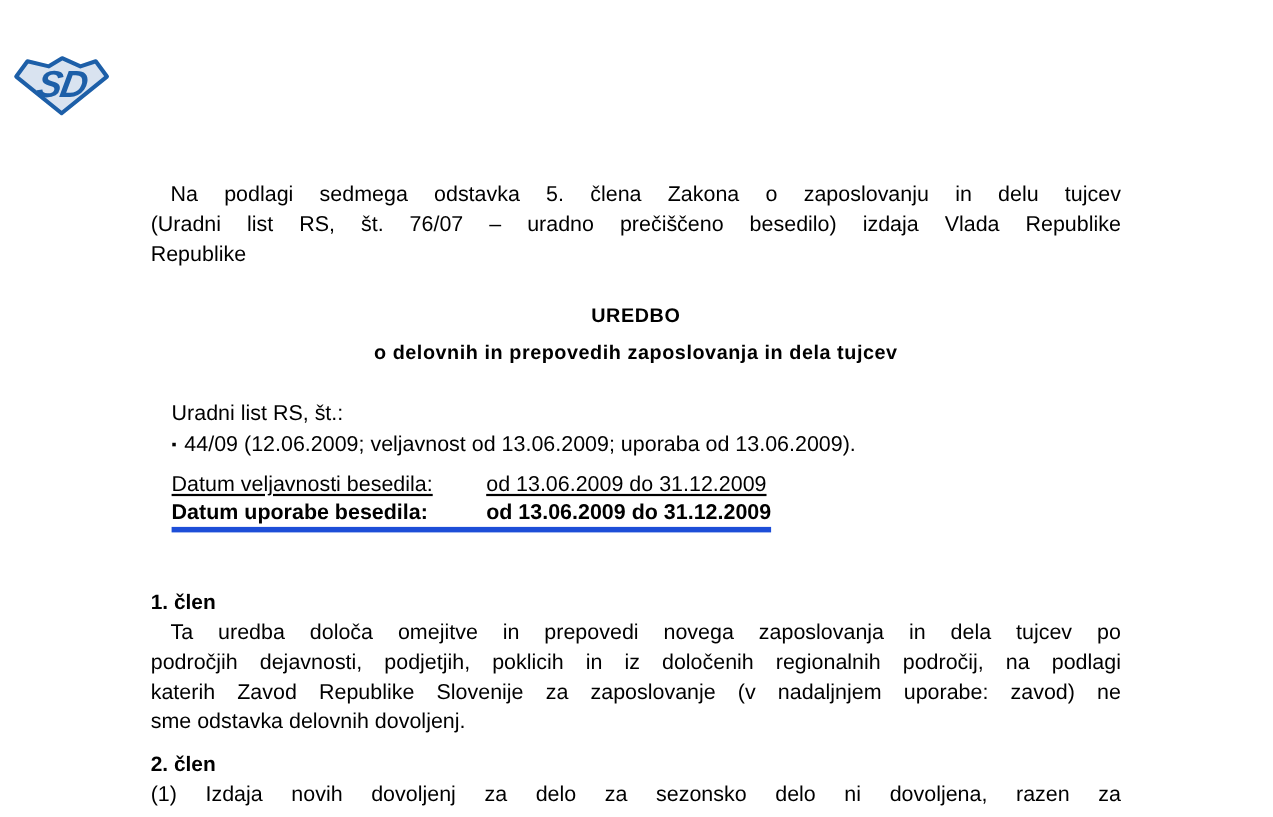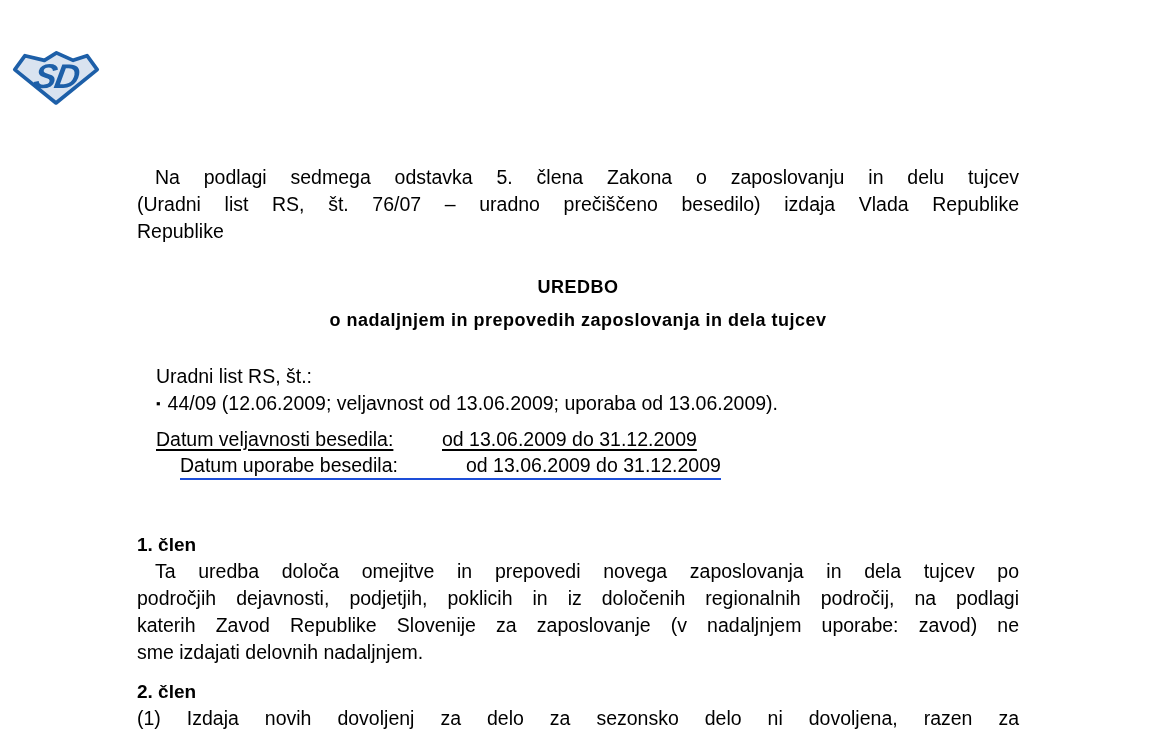--- a/index.html
+++ b/index.html
@@ -69,24 +69,23 @@
     width: 286px;
   }
   .u {
     text-decoration: underline;
     text-decoration-thickness: 2px;
     text-underline-offset: 3px;
   }
   .vline2-wrap { margin-top: 0; }
   .vline2 {
     display: inline-block;
-    font-weight: normal;
-    border-bottom: 2px solid #1d4ed8;
+    font-weight: bold;
+    border-bottom: 5px solid #1d4ed8;
     padding-bottom: 0px;
-    margin-left: 24px;
   }
   .vline2 .lbl2 {
     display: inline-block;
     width: 286px;
   }
   .article-heading {
     text-align: left;
     font-weight: bold;
     font-size: 19px;
     line-height: 27px;
@@ -111,21 +110,21 @@
   <div class="content">
 
     <div class="para indent-first">
         <span class="line">Na podlagi sedmega odstavka 5. člena Zakona o zaposlovanju in delu tujcev</span>
         <span class="line">(Uradni list RS, št. 76/07 – uradno prečiščeno besedilo) izdaja Vlada Republike</span>
         <span class="line">Republike</span>
       </div>
 
     <div class="doc-title">
       <span class="line-title" style="display:block;">UREDBO</span>
-      <span class="line-title" style="display:block;">o nadaljnjem in prepovedih zaposlovanja in dela tujcev</span>
+      <span class="line-title" style="display:block;">o delovnih in prepovedih zaposlovanja in dela tujcev</span>
     </div>
 
     <div class="gazette">
       <div>Uradni list RS, št.:</div>
       <div>
         <span class="bullet">▪</span><span>44/09 (12.06.2009; veljavnost od 13.06.2009; uporaba od 13.06.2009).</span>
       </div>
     </div>
 
     <div class="validity">
@@ -137,21 +136,21 @@
           <span class="lbl2">Datum uporabe besedila:</span><span>od 13.06.2009 do 31.12.2009</span>
         </div>
       </div>
     </div>
 
     <h2 class="article-heading first">1. člen</h2>
     <div class="para indent-first">
         <span class="line">Ta uredba določa omejitve in prepovedi novega zaposlovanja in dela tujcev po</span>
         <span class="line">področjih dejavnosti, podjetjih, poklicih in iz določenih regionalnih področij, na podlagi</span>
         <span class="line">katerih Zavod Republike Slovenije za zaposlovanje (v nadaljnjem uporabe: zavod) ne</span>
-        <span class="line">sme izdajati delovnih nadaljnjem.</span>
+        <span class="line">sme odstavka delovnih dovoljenj.</span>
       </div>
 
     <h2 class="article-heading second">2. člen</h2>
     <div class="para stretch-last">
         <span class="line">(1) Izdaja novih dovoljenj za delo za sezonsko delo ni dovoljena, razen za</span>
       </div>
 
   </div>
 </div>
 

